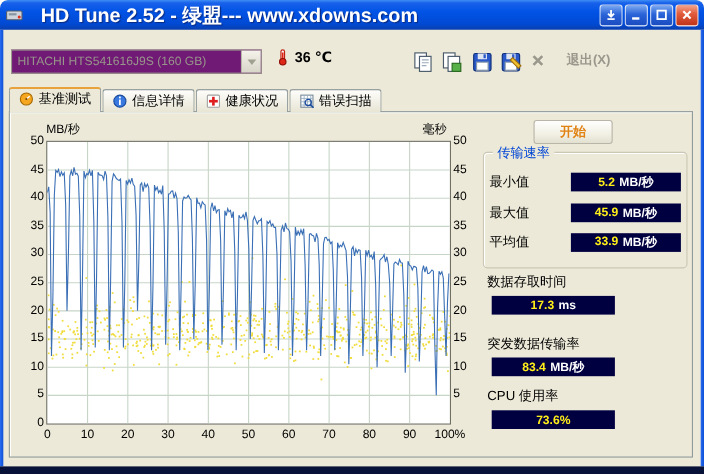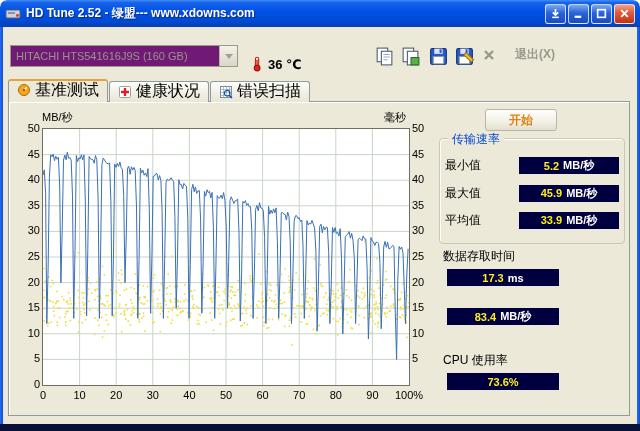--- a/index.html
+++ b/index.html
@@ -3,51 +3,51 @@
 <meta charset="utf-8">
 <style>
   * { box-sizing: border-box; margin: 0; padding: 0; }
   html,body { width:640px; height:431px; background:#fff; font-family:"Liberation Sans","DejaVu Sans",sans-serif; }
   .window { position:relative; width:640px; height:431px; background:#ece9d8; overflow:hidden; border-radius:7px 7px 0 0; }
 
   
   .titlebar { position:absolute; top:0; left:0; right:0; height:27px;
     background:linear-gradient(180deg,#3f8ef5 0%,#1861ea 10%,#0153e6 40%,#0149d2 82%,#0b3fae 100%);
     border-radius:7px 7px 0 0; display:flex; align-items:center; padding:0 5px; }
-  .title-text { color:#fff; font-weight:bold; font-size:12px; margin-left:5px; flex:1;
+  .title-text { color:#fff; font-weight:bold; font-size:18px; margin-left:16px; flex:1;
     text-shadow:1px 1px 1px #0a2a80; white-space:nowrap; overflow:hidden; }
   .tbtn { width:21px; height:20px; margin-left:2px; border-radius:3px; border:1px solid rgba(255,255,255,.75);
     display:flex; align-items:center; justify-content:center; cursor:default; }
   .tbtn.blue  { background:linear-gradient(#7aa9f2,#2a62d8 45%,#1a4cc0); }
   .tbtn.red   { background:linear-gradient(#f2a38c,#e25d3d 40%,#c03318); }
 
   
   .edge { position:absolute; top:27px; bottom:7px; width:3px; background:linear-gradient(90deg,#2a6cf0,#0c50d8); }
   .edge.left { left:0; } .edge.right { right:0; }
   .bottom-strip { position:absolute; left:0; right:0; bottom:0; height:7px; background:#081238; }
 
   
   .combo { position:absolute; left:10px; top:45px; width:228px; height:22px; border:1px solid #9a9a8c;
     background:#701a75; display:flex; align-items:center; }
   .combo-text { flex:1; font-size:11px; color:#98968a; padding-left:5px; white-space:nowrap; overflow:hidden; }
   .combo-arrow { width:18px; height:20px; border-left:1px solid #b8b6a8;
     background:linear-gradient(#f4f2ea,#d8d6c8); display:flex; align-items:center; justify-content:center; }
   .combo-arrow i { width:0; height:0; border-left:4px solid transparent; border-right:4px solid transparent;
     border-top:5px solid #a0a090; }
-  .temp { position:absolute; left:250px; top:56px; display:flex; align-items:center; gap:5px; }
+  .temp { position:absolute; left:250px; top:44px; display:flex; align-items:center; gap:5px; }
   .temp-val { font-size:13px; font-weight:bold; color:#000; }
   .icon-btn { position:absolute; top:44px; width:25px; height:25px; display:flex; align-items:center; justify-content:center; }
   .exit-btn { position:absolute; left:482px; top:46px; display:flex; align-items:center; gap:19px; }
   .exit-label { font-size:12px; font-weight:bold; color:#9a978c; }
 
   
   .tabs { position:absolute; left:8px; top:79px; display:flex; align-items:flex-end; z-index:3; }
   .tab { display:flex; align-items:center; gap:4px; padding:3px 8px 4px 8px; height:21px;
     border:1px solid #919b9c; border-bottom:none; border-radius:3px 3px 0 0; margin-right:1px;
-    background:linear-gradient(#fdfdfb,#e8e5d4); font-size:16px; color:#000; cursor:default; }
+    background:linear-gradient(#fdfdfb,#e8e5d4); font-size:12px; color:#000; cursor:default; }
   .tab.active { height:23px; background:#ece9d8; border-top:2px solid #e8a23c; padding-bottom:6px; }
 
   
   .panel { position:absolute; left:8px; top:101px; width:622px; height:315px;
     border:1px solid #919b9c; background:#ece9d8; box-shadow:inset 1px 1px 0 #fff; }
 
   .axis-title { position:absolute; font-size:11px; color:#000; }
   .plot-wrap { position:absolute; left:33px; top:26px; width:368px; height:258px;
     border:1px solid #6f6f62; background:#fff; }
   .plot-wrap svg { display:block; }
@@ -198,20 +198,30 @@
   <div class="tabs">
     <span class="tab active">
       <span style="display:flex">
           <svg width="14" height="14" viewBox="0 0 14 14">
             <circle cx="7" cy="7" r="5.5" fill="#f6a61f" stroke="#a86a00"></circle>
             <path d="M7 7L10 4.5" stroke="#fff" stroke-width="1.4"></path>
             <circle cx="7" cy="7" r="1" fill="#7a4a00"></circle>
           </svg>
         </span>
       <span>基准测试</span>
+    </span>
+    <span class="tab">
+      <span style="display:flex">
+          <svg width="14" height="14" viewBox="0 0 14 14">
+            <circle cx="7" cy="7" r="5.5" fill="#3a7ae0" stroke="#1a4a9a"></circle>
+            <rect x="6.2" y="5.5" width="1.6" height="5" fill="#fff"></rect>
+            <rect x="6.2" y="2.8" width="1.6" height="1.6" fill="#fff"></rect>
+          </svg>
+        </span>
+      <span>信息详情</span>
     </span>
     <span class="tab">
       <span style="display:flex">
           <svg width="14" height="14" viewBox="0 0 14 14">
             <rect x="1.5" y="1.5" width="11" height="11" rx="1" fill="#fff" stroke="#a0a0a0"></rect>
             <rect x="5.8" y="3" width="2.4" height="8" fill="#e02020"></rect>
             <rect x="3" y="5.8" width="8" height="2.4" fill="#e02020"></rect>
           </svg>
         </span>
       <span>健康状况</span>
@@ -980,20 +990,21 @@
 
       <div class="stack" style="top:146px">
         <div class="slabel">数据存取时间</div>
         <div class="valbox">
             <span class="num">17.3</span>
             <span class="unit">ms</span>
           </div>
       </div>
 
       <div class="stack" style="top:202px">
+        <div class="slabel">突发数据传输率</div>
         <div class="valbox">
             <span class="num">83.4</span>
             <span class="unit">MB/秒</span>
           </div>
       </div>
 
       <div class="stack" style="top:250px">
         <div class="slabel">CPU 使用率</div>
         <div class="valbox">
             <span class="num">73.6%</span>

